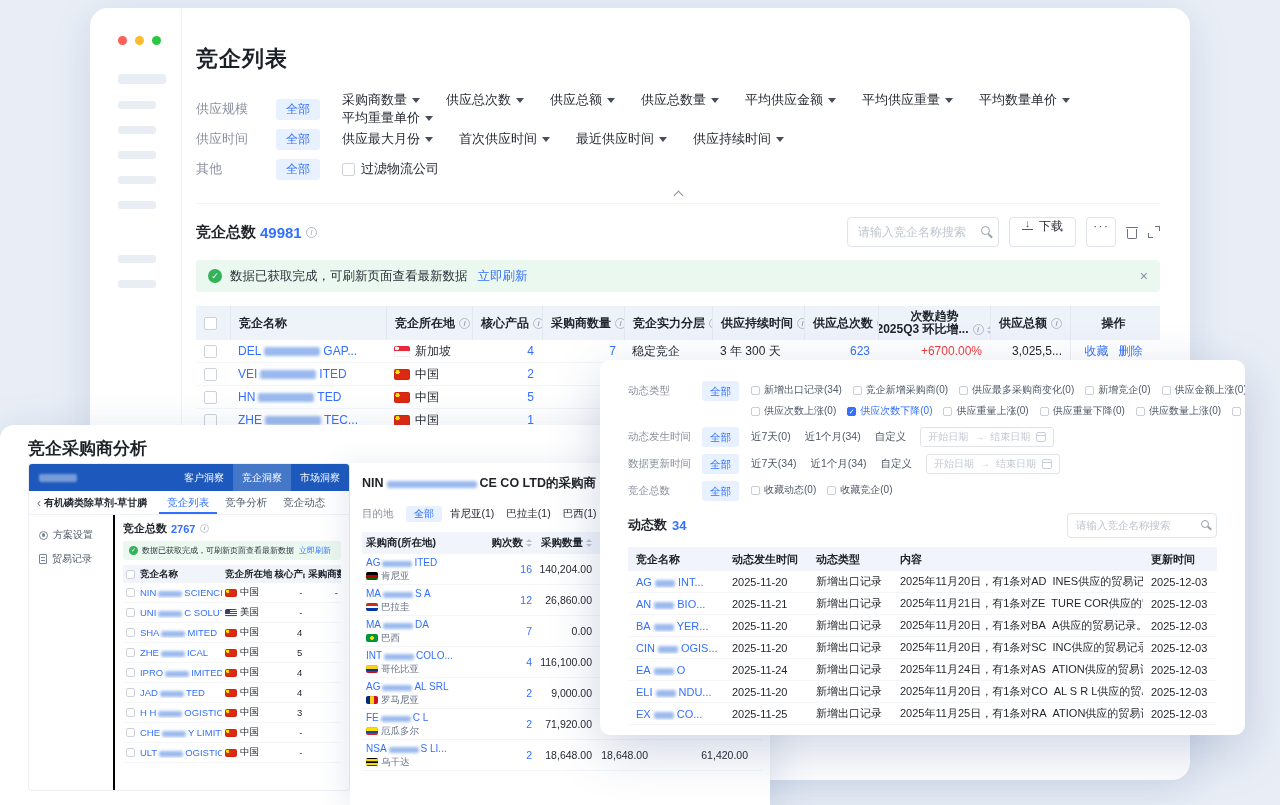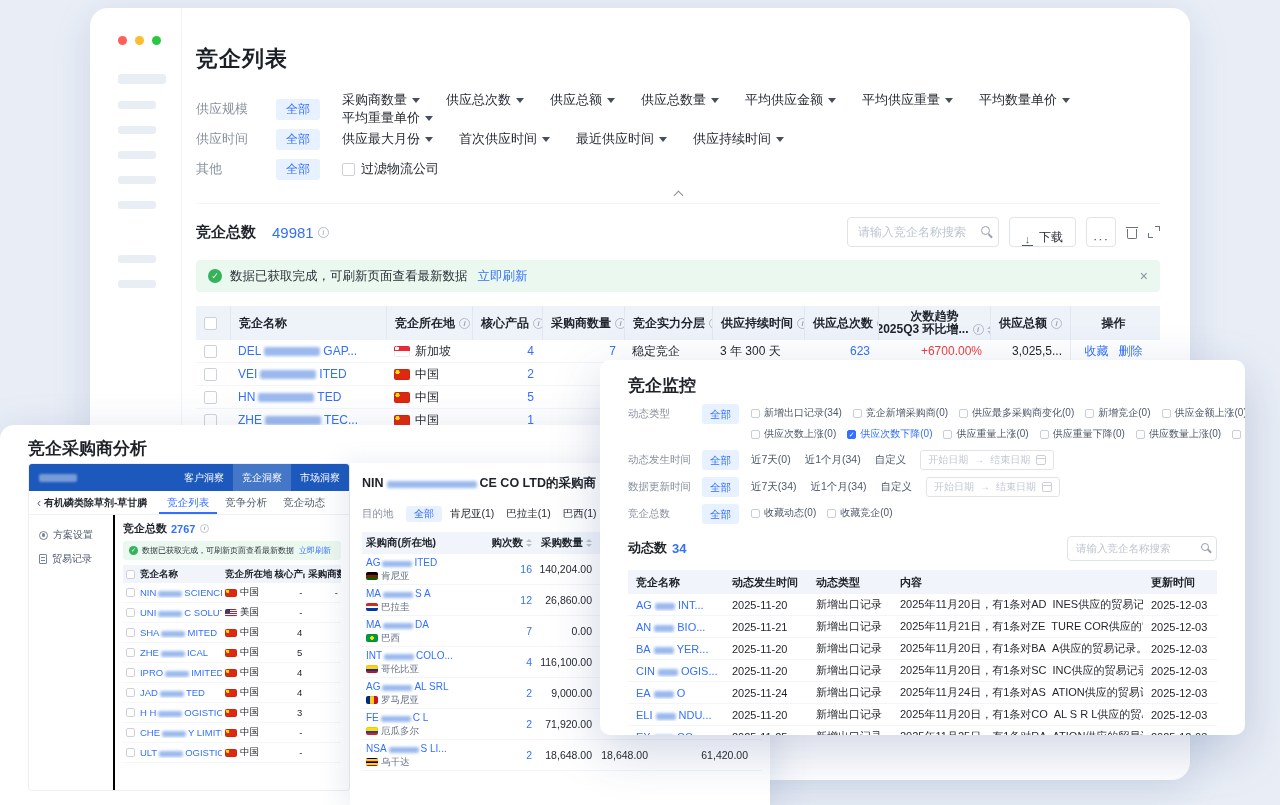--- a/index.html
+++ b/index.html
@@ -30,31 +30,31 @@
 .fopts{display:flex;align-items:center;flex-wrap:wrap}
 .fopt{display:inline-flex;align-items:center;margin-right:26px;font-size:13px;color:#262a33;cursor:pointer}
 .cdn{width:0;height:0;border-left:4px solid transparent;border-right:4px solid transparent;border-top:5px solid #474e5c;display:inline-block;margin-left:5px}
 .ckwrap{display:inline-flex;align-items:center;gap:6px;font-size:13px;color:#262a33}
 .cbx{display:inline-block;width:13px;height:13px;border:1px solid #cdd2da;border-radius:2px;background:#fff;flex:none}
 .cbx.s{width:9px;height:9px}
 .collapse{height:20px;display:flex;justify-content:center;align-items:center;border-bottom:1px solid #f1f4f9}
 .chev{width:7px;height:7px;border-left:1.6px solid #868f9d;border-top:1.6px solid #868f9d;transform:rotate(45deg);margin-top:3px}
 .sumrow{display:flex;align-items:center;margin-top:12px;height:32px}
 .sumlabel{font-size:15px;font-weight:bold}
-.sumcount{font-size:15px;font-weight:normal;color:#3370ff;margin-left:16px}
+.sumcount{font-size:15px;font-weight:bold;color:#3370ff;margin-left:4px}
 .info{display:inline-block;width:11px;height:11px;border:1px solid #b3bac6;border-radius:50%;position:relative;margin-left:4px;flex:none}
 .info::after{content:"i";position:absolute;left:0;top:0;width:100%;height:100%;font-size:7.5px;line-height:10px;text-align:center;color:#9aa3b1}
 .info.s{transform:scale(.8)}
 .tools{margin-left:auto;display:flex;align-items:center;gap:10px}
 .sinput{position:relative;width:152px;height:30px}
 .sinput input{width:100%;height:100%;border:1px solid #dfe3ea;border-radius:4px;font-size:12px;padding:0 26px 0 10px;color:#4e5969;outline:none;font-family:inherit}
 .sinput input::placeholder{color:#bfc6d1}
 .icon-srch{position:absolute;right:9px;top:9px;width:9px;height:9px;border:1.5px solid #98a1ad;border-radius:50%}
 .icon-srch::after{content:"";position:absolute;width:5px;height:1.5px;background:#98a1ad;transform:rotate(45deg);right:-4px;bottom:-2px}
-.btn{height:30px;border:1px solid #dfe3ea;border-radius:4px;display:inline-flex;align-items:flex-end;gap:6px;padding:0 12px;font-size:12px;color:#262a33;background:#fff;cursor:pointer}
+.btn{height:30px;border:1px solid #dfe3ea;border-radius:4px;display:inline-flex;align-items:flex-start;gap:6px;padding:0 12px;font-size:12px;color:#262a33;background:#fff;cursor:pointer}
 .btn.sq{width:30px;justify-content:center;padding:0}
 .icon-dl{display:inline-block;width:11px;text-align:center;border-bottom:1.5px solid #4e5969;line-height:11px;font-size:11px;color:#4e5969}
 .icon-dl::before{content:"↓"}
 .icon-more{font-size:13px;color:#4e5969;letter-spacing:1px}
 .icon-more::before{content:"···"}
 .icon-trash{position:relative;width:12px;height:13px;display:inline-block}
 .icon-trash::before{content:"";position:absolute;left:1px;right:1px;top:3px;bottom:0;border:1.2px solid #6b7280;border-top:none;border-radius:0 0 2px 2px}
 .icon-trash::after{content:"";position:absolute;left:0;right:0;top:1px;height:1.3px;background:#6b7280}
 .icon-exp{position:relative;width:12px;height:12px;display:inline-block}
 .icon-exp::before{content:"";position:absolute;top:0;right:0;width:4px;height:4px;border-top:1.6px solid #6b7280;border-right:1.6px solid #6b7280}
@@ -967,21 +967,20 @@
               <div class="td p4 num">
                 <span>61,420.00</span>
               </div>
             </div>
           </div>
       </div>
     </div>
   </div>
 
   <div class="win mon">
-    <div class="title">竞企监控</div>
 
     <div class="mfrow">
       <span class="mflab">动态类型</span>
       <span class="chip s">全部</span>
       <div>
         <div class="ckline">
 
             <label class="ck">
               <i class="box"></i>
               <span>新增出口记录(34)</span>

